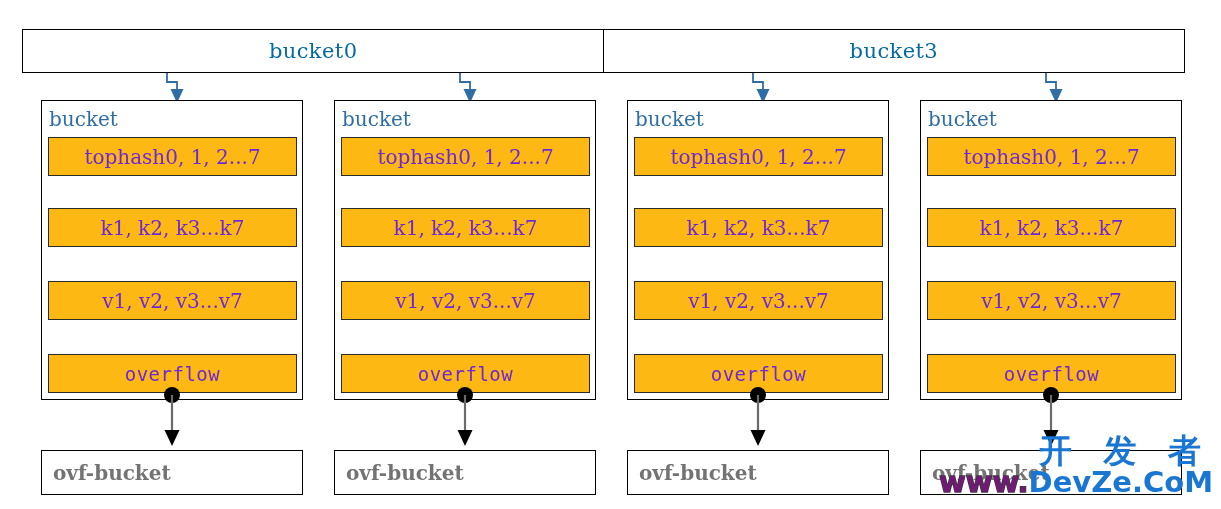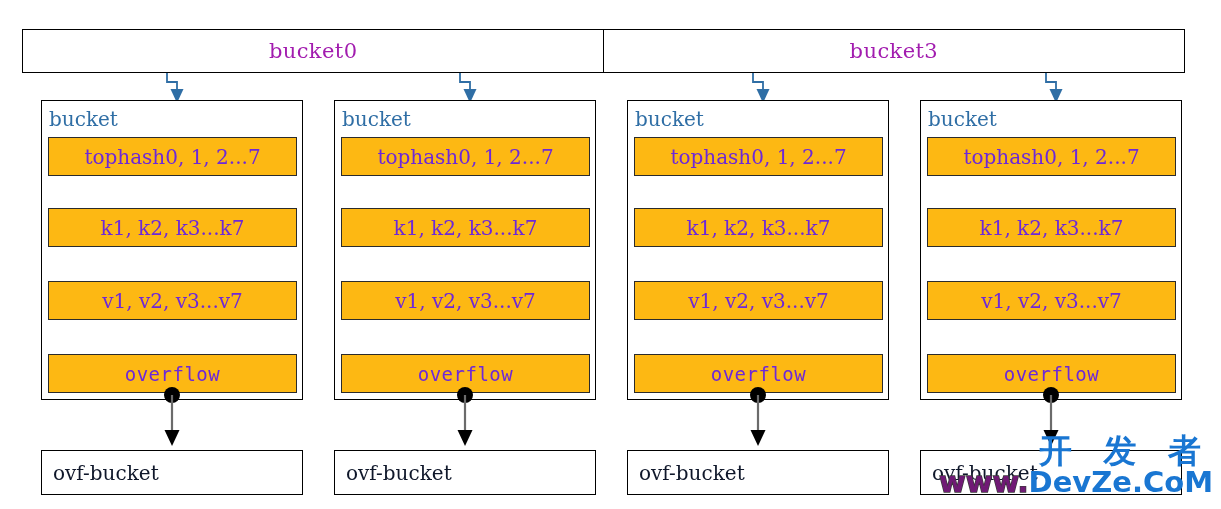--- a/index.html
+++ b/index.html
@@ -36,21 +36,21 @@
     flex: 1 1 0;
     border: 1.6px solid #000000;
     box-sizing: border-box;
     display: flex;
     align-items: center;
     justify-content: center;
     background: #ffffff;
   }
   .hdr-cell + .hdr-cell { margin-left: -1.6px; }
   .hdr-label {
-    color: #a21caf;
+    color: #0369a1;
     font-size: 21px;
     font-family: "DejaVu Serif", "Liberation Serif", serif;
     letter-spacing: 0.4px;
     white-space: nowrap;
   }
 
   
   .connector {
     position: absolute;
     width: 40px;
@@ -117,24 +117,25 @@
     width: 262px;
     height: 45px;
     border: 1.6px solid #000000;
     box-sizing: border-box;
     background: #ffffff;
     display: flex;
     align-items: center;
   }
   .ovf-label {
     margin-left: 11px;
-    color: #0f172a;
+    color: #737373;
     font-size: 20px;
     font-family: "DejaVu Serif", "Liberation Serif", serif;
     white-space: nowrap;
+    font-weight: bold;
   }
 
   
   .watermark {
     position: absolute;
     right: 6px;
     bottom: 10px;
     width: 300px;
     height: 70px;
     pointer-events: none;

